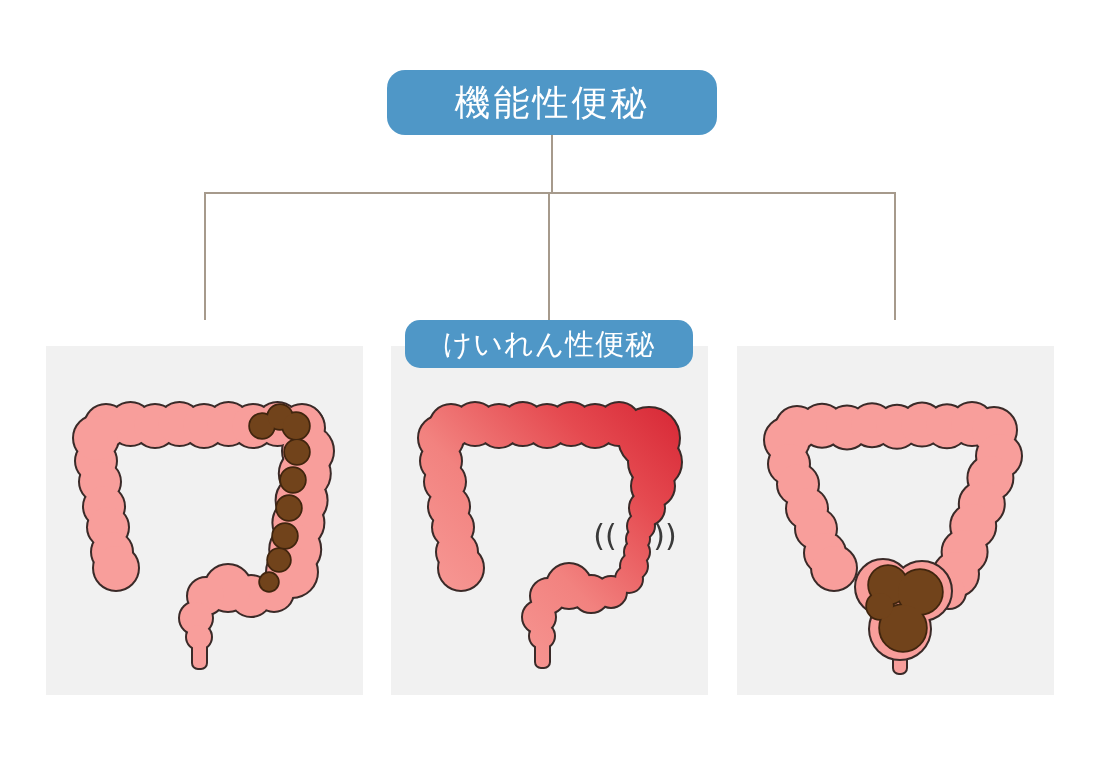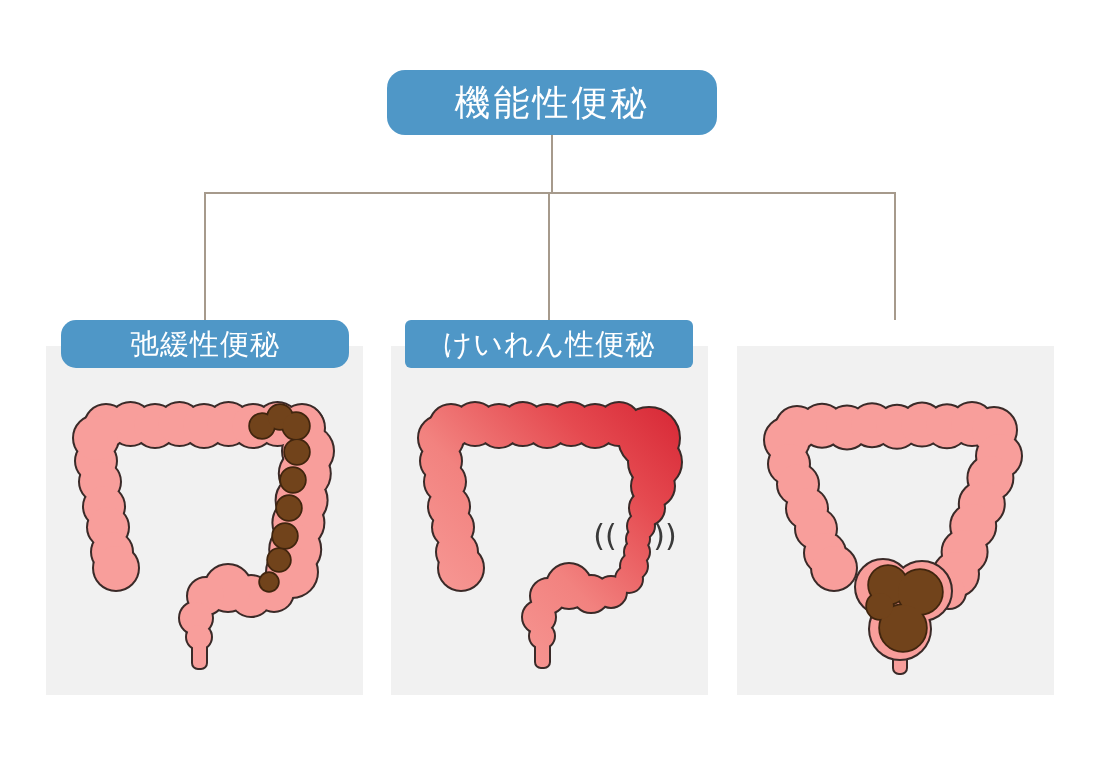--- a/index.html
+++ b/index.html
@@ -5,21 +5,21 @@
   html,body{margin:0;padding:0;background:#ffffff;}
   #canvas{position:relative;width:1100px;height:768px;background:#ffffff;overflow:hidden;
           font-family:"Liberation Sans","DejaVu Sans",sans-serif;}
   .blue-box{position:absolute;background:#4f97c7;color:#ffffff;text-align:center;
             border-radius:15px;box-sizing:border-box;}
   #root-box{left:387px;top:70px;width:330px;height:65px;line-height:65px;
             font-size:36px;letter-spacing:3px;border-radius:18px;}
   .branch-label{top:320px;width:288px;height:48px;line-height:48px;font-size:29px;
                 letter-spacing:1px;z-index:3;}
   #label-atonic{left:61px;}
-  #label-spastic{left:405px;border-radius:6px;}
+  #label-spastic{left:405px;}
   #label-rectal{left:751px;}
   .connector{position:absolute;background:#a69a8c;z-index:1;}
   #conn-stub{left:551px;top:135px;width:2px;height:58px;}
   #conn-h{left:204px;top:192px;width:692px;height:2px;}
   #conn-drop-left{left:204px;top:192px;width:2px;height:128px;}
   #conn-drop-mid{left:548px;top:192px;width:2px;height:128px;}
   #conn-drop-right{left:894px;top:192px;width:2px;height:128px;}
   .panel{position:absolute;top:346px;width:317px;height:349px;background:#f1f1f1;z-index:0;}
   #panel-atonic{left:46px;}
   #panel-spastic{left:391px;}
@@ -32,21 +32,20 @@
 <div id="canvas">
 
   <div id="root-box" class="blue-box">機能性便秘</div>
 
   <div id="conn-stub" class="connector"></div>
   <div id="conn-h" class="connector"></div>
   <div id="conn-drop-left" class="connector"></div>
   <div id="conn-drop-mid" class="connector"></div>
   <div id="conn-drop-right" class="connector"></div>
 
-  <div id="label-atonic" class="blue-box branch-label">弛緩性便秘</div>
   <div id="label-spastic" class="blue-box branch-label">けいれん性便秘</div>
 
   <div id="panel-atonic" class="panel">
     <svg id="svg-atonic" viewBox="0 0 317 349">
         <g fill="#f89e9b" stroke="#3a2a28" stroke-width="4">
           <circle cx="60" cy="80" r="21"></circle>
           <circle cx="84.5" cy="78" r="21"></circle>
           <circle cx="109" cy="80" r="21"></circle>
           <circle cx="133.5" cy="78" r="21"></circle>
           <circle cx="158" cy="80" r="21"></circle>

